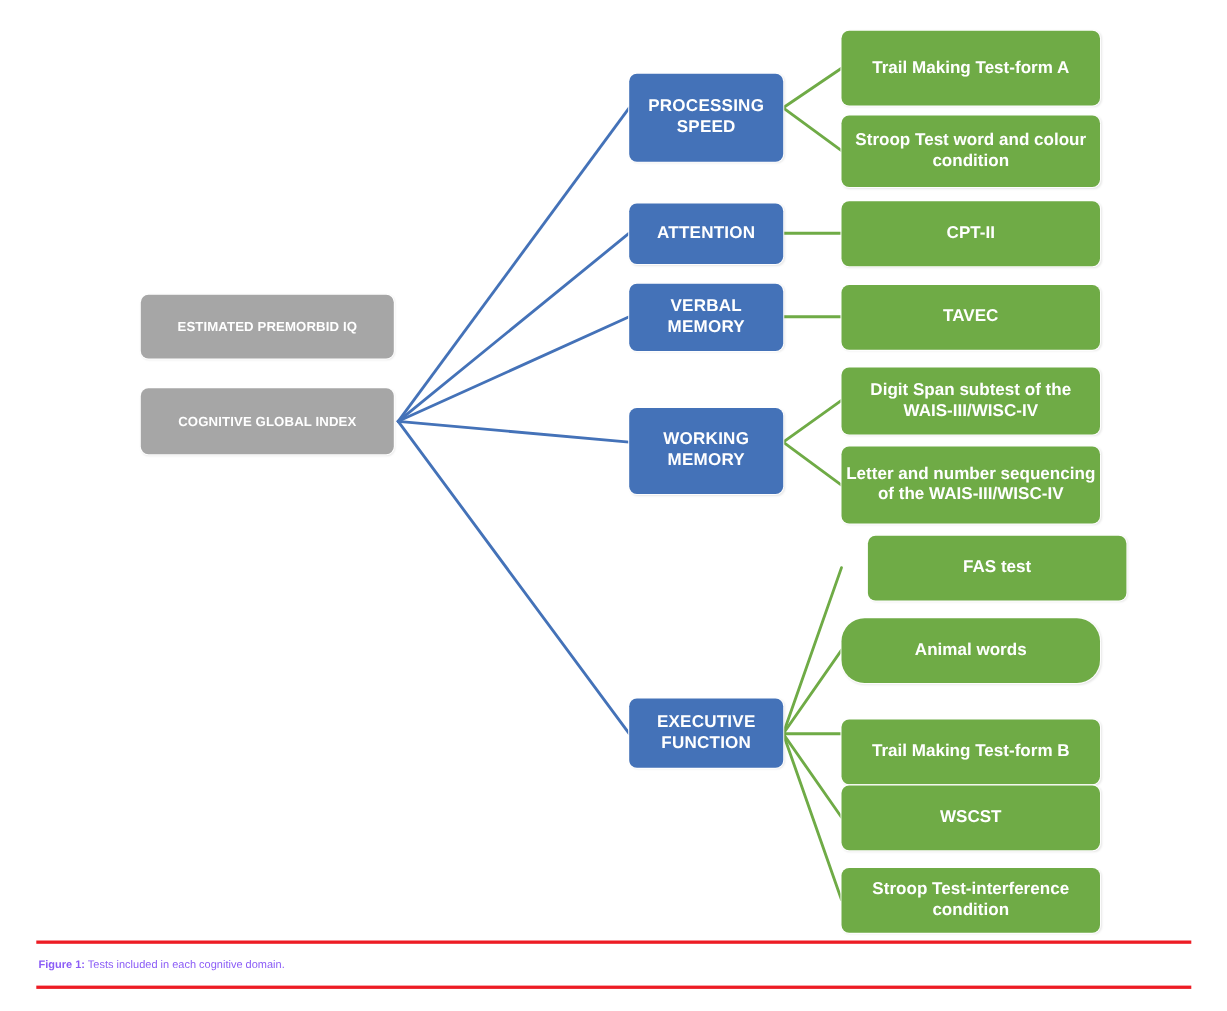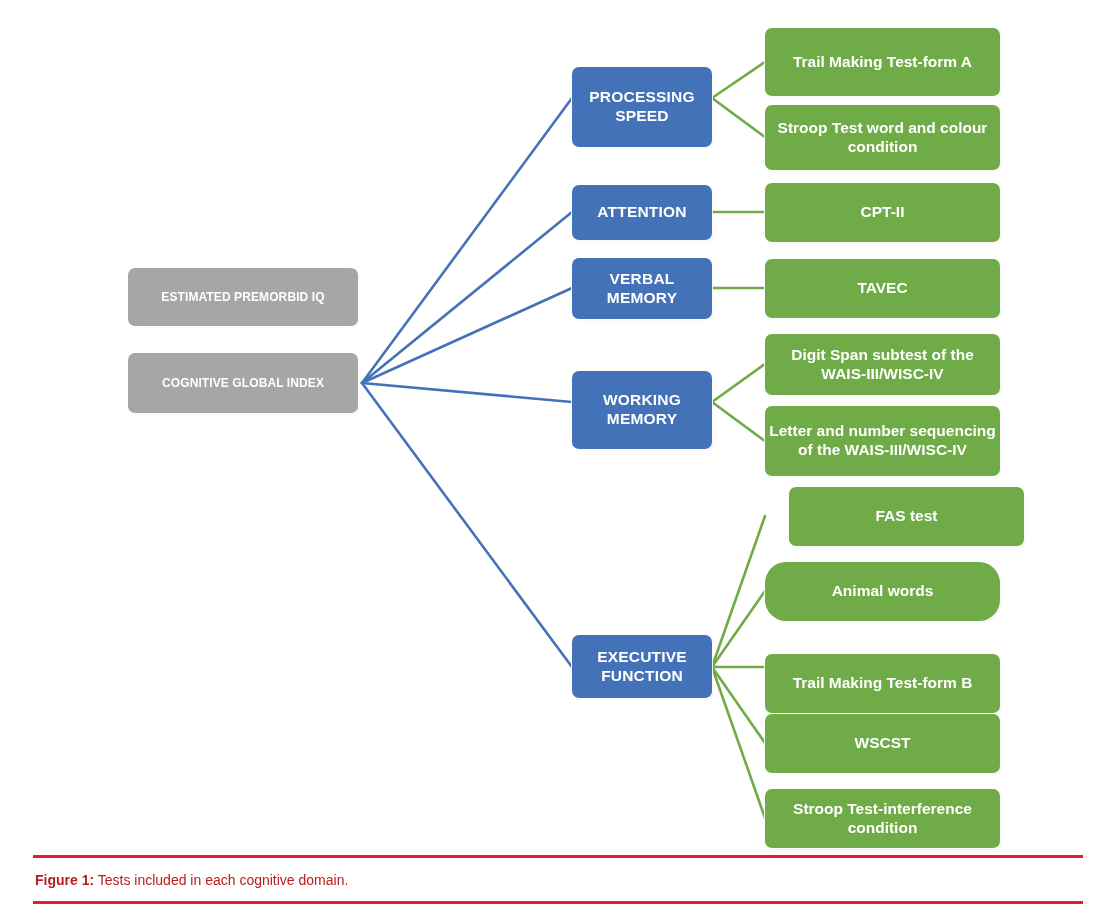--- a/index.html
+++ b/index.html
@@ -65,22 +65,22 @@
     left: 33px;
     top: 855px;
     width: 1050px;
   }
   .caption-rule {
     height: 3px;
     background: #ed1c24;
     width: 100%;
   }
   #caption-text {
-    font-size: 14px;
-    color: #b91c1c;
+    font-size: 10px;
+    color: #8b5cf6;
     padding: 13px 2px 12px 2px;
     line-height: 1.3;
   }
   #caption-text .caption-label {
     font-weight: bold;
   }
 </style>
 </head>
 <body>
 

